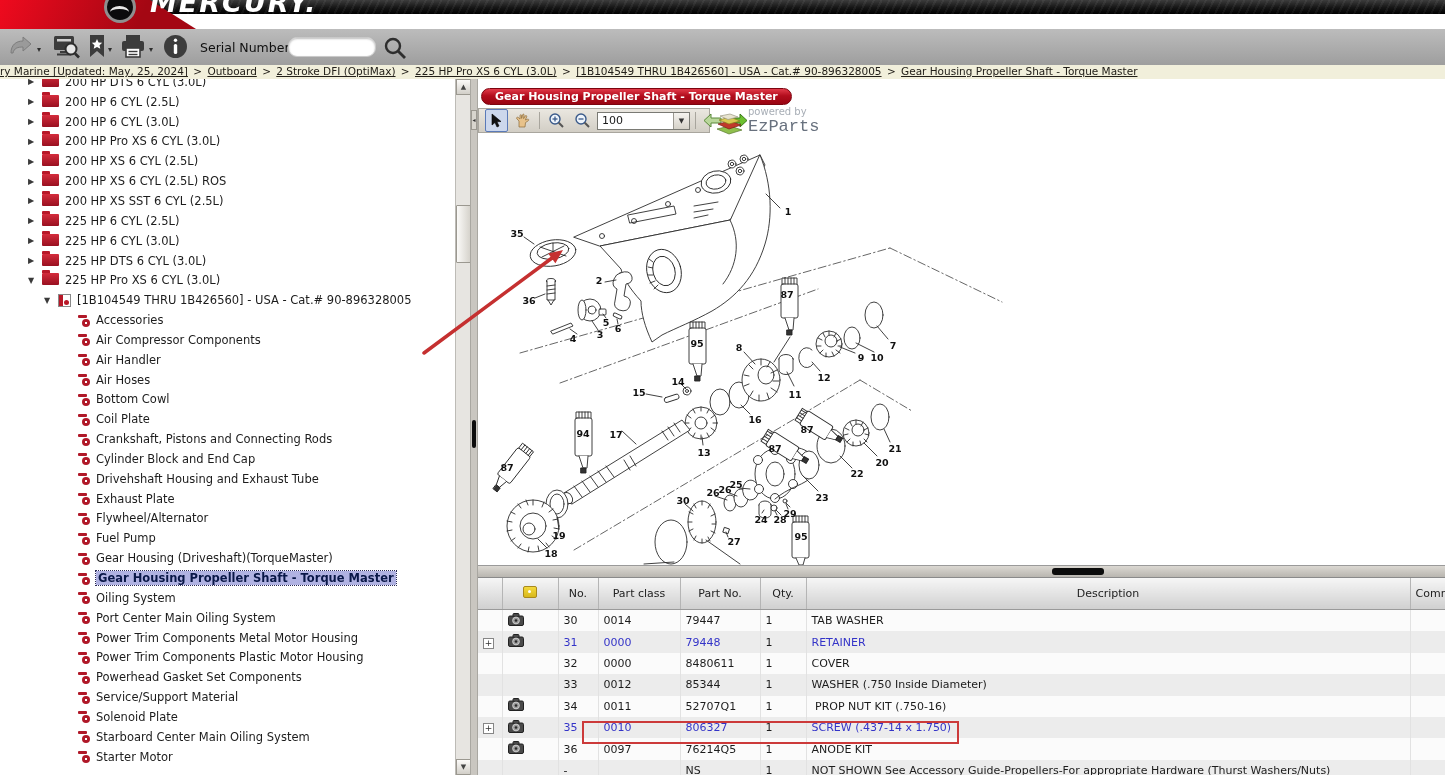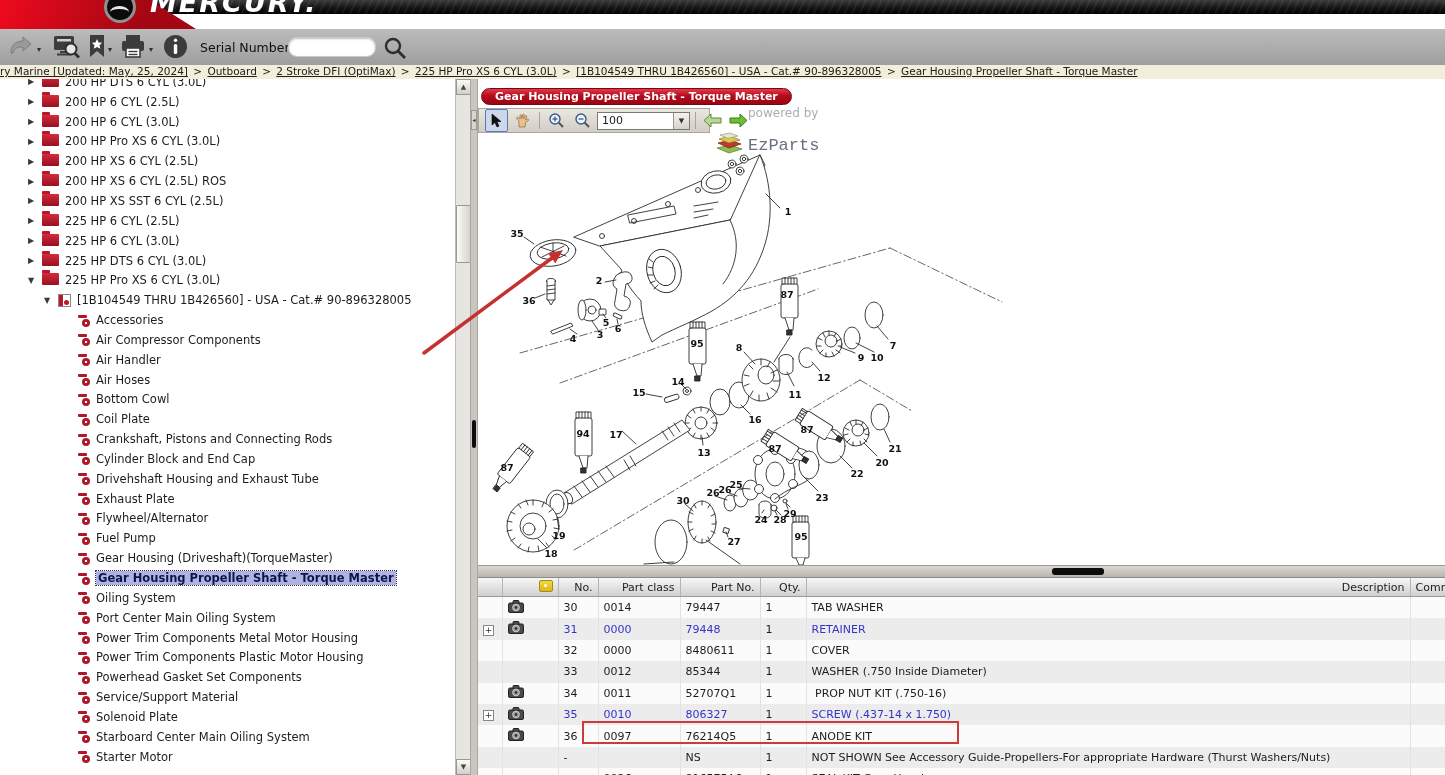--- a/index.html
+++ b/index.html
@@ -76,40 +76,40 @@
     background:linear-gradient(#eae7e0,#d2cec5);border:1px solid #a9a69e;box-sizing:border-box;padding:0 4px 0 6px;}
   .dbtn{width:21px;height:21px;display:flex;align-items:center;justify-content:center;border:1px solid transparent;cursor:pointer;flex:none;}
   .dbtn.active{background:#ccd7ec;border:1px solid #5a7ab8;border-radius:2px;}
   .dsep{width:1px;height:17px;background:#a8a59d;margin:0 2px;flex:none;}
   .dcombo{display:flex;width:93px;height:18px;border:1px solid #7a7a74;background:#fff;box-sizing:border-box;flex:none;cursor:pointer;}
   .dcombo .val{flex:1;font-size:11px;line-height:16px;padding-left:4px;}
   .dcombo .drop{width:15px;background:linear-gradient(#f5f3ef,#d6d2c9);border-left:1px solid #9b9890;
     font-size:7px;text-align:center;line-height:16px;color:#333;}
   .ezlogo{position:absolute;left:236px;top:28px;display:flex;align-items:flex-end;gap:4px;}
   .ezright{display:flex;flex-direction:column;line-height:1;}
-  .pby{font-size:12px;color:#a8aeb6;margin-bottom:18px;}
+  .pby{font-size:10px;color:#a8aeb6;margin-bottom:1px;}
   .ezname{font-family:Liberation Mono, monospace;font-size:17px;color:#68717e;}
 
   .dcanvas{position:absolute;left:0;top:55px;width:967px;height:431px;}
   .dcanvas svg{display:block}
   .sk path,.sk ellipse,.sk circle,.sk rect,.sk line{fill:none;stroke:#2b2b2b;stroke-width:.9;stroke-linecap:round;stroke-linejoin:round;}
   .sk .wf{fill:#fff;}
   .sk .dd{stroke:#555;stroke-dasharray:8 3 1.5 3;}
   .sk .dk{fill:#333;stroke:#222;}
   .callouts text{font-family:"DejaVu Sans",sans-serif;font-size:9.5px;font-weight:bold;fill:#101010;text-anchor:middle;}
 
   .hsplit{position:absolute;left:0;top:486px;width:967px;height:13px;cursor:row-resize;
     background:linear-gradient(#dbd8d2,#b9b6b0);border-top:1px solid #9a9a9a;border-bottom:1px solid #8a8a8a;box-sizing:border-box;}
   .hgrip{position:absolute;left:574px;top:2px;width:52px;height:7px;background:#0c0c0c;border-radius:3px;}
 
   
   .ptable{position:absolute;left:0;top:499px;width:967px;}
   table{border-collapse:collapse;table-layout:fixed;width:967px;font-size:11px;color:#1c1c1c;}
-  th{height:18px;background:linear-gradient(#f6f6f6,#d0d0d0);border-right:1px solid #b5b5b5;border-bottom:1px solid #9a9a9a;
-     font-weight:normal;text-align:right;padding:0 5px;font-size:11px;color:#222;overflow:hidden;white-space:nowrap;}
+  th{height:31px;background:linear-gradient(#f6f6f6,#d0d0d0);border-right:1px solid #b5b5b5;border-bottom:1px solid #9a9a9a;
+     font-weight:normal;text-align:center;padding:0 5px;font-size:11px;color:#222;overflow:hidden;white-space:nowrap;}
   td{height:21.4px;padding:0 5px;border-right:1px solid #e2e2e2;overflow:hidden;white-space:nowrap;}
   tr.even{background:#fbfbfb} tr.odd{background:#ececec}
   tr.link td.c-no,tr.link td.c-pc,tr.link td.c-pn,tr.link td.c-desc{color:#3434c8;}
   .expander{display:inline-block;width:11px;height:11px;border:1px solid #868686;background:#fff;
     font-size:9px;line-height:9px;text-align:center;color:#333;box-sizing:border-box;cursor:pointer;}
   .ycam{display:inline-block;width:12px;height:10px;background:linear-gradient(#f4d93c,#d8b81c);
     border:1px solid #a8891e;border-radius:2px;position:relative;}
   .ycam:after{content:"";position:absolute;left:4px;top:3px;width:3px;height:3px;background:#fff;border-radius:50%;}
   .row-hl{position:absolute;left:104px;top:642px;width:377px;height:23px;border:2px solid #cc3a3a;
     box-sizing:border-box;pointer-events:none;z-index:40;}

